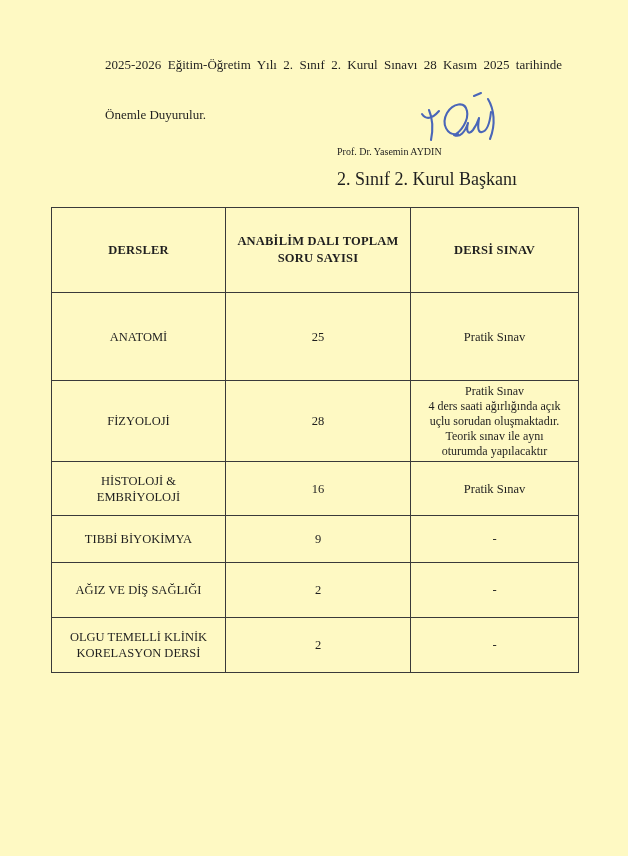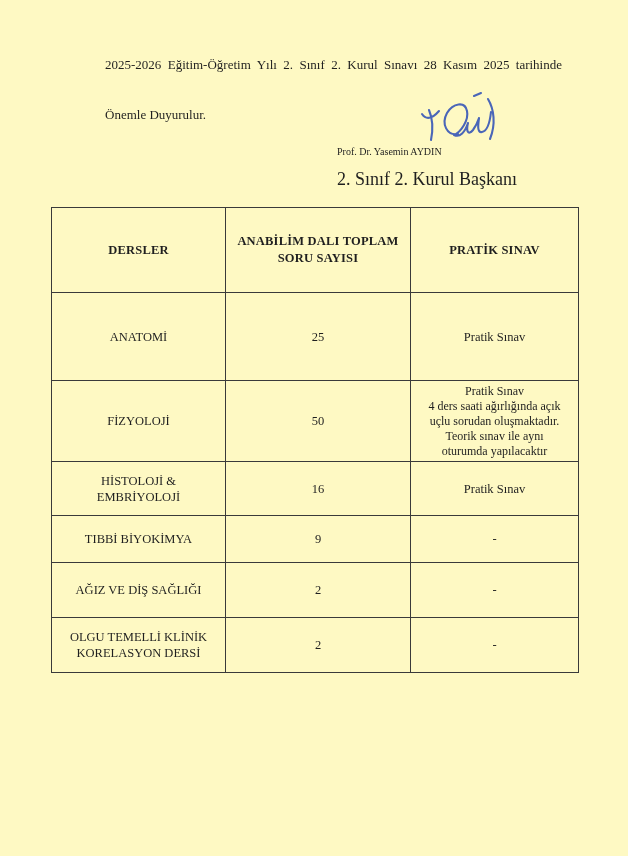--- a/index.html
+++ b/index.html
@@ -107,32 +107,32 @@
     <colgroup>
         <col class="c1">
         <col class="c2">
         <col class="c3">
       </colgroup>
     <thead>
       <tr>
         <th>DERSLER</th>
         <th>ANABİLİM DALI TOPLAM
 SORU SAYISI</th>
-        <th>PRATİK SINAV</th>
+        <th>DERSİ SINAV</th>
       </tr>
     </thead>
     <tbody>
       <tr>
         <td>ANATOMİ</td>
         <td>25</td>
         <td>Pratik Sınav</td>
       </tr>
       <tr>
         <td>FİZYOLOJİ</td>
-        <td>50</td>
+        <td>28</td>
         <td class="note">Pratik Sınav
 4 ders saati ağırlığında açık
 uçlu sorudan oluşmaktadır.
 Teorik sınav ile aynı
 oturumda yapılacaktır</td>
       </tr>
       <tr>
         <td>HİSTOLOJİ &amp;
 EMBRİYOLOJİ</td>
         <td>16</td>

